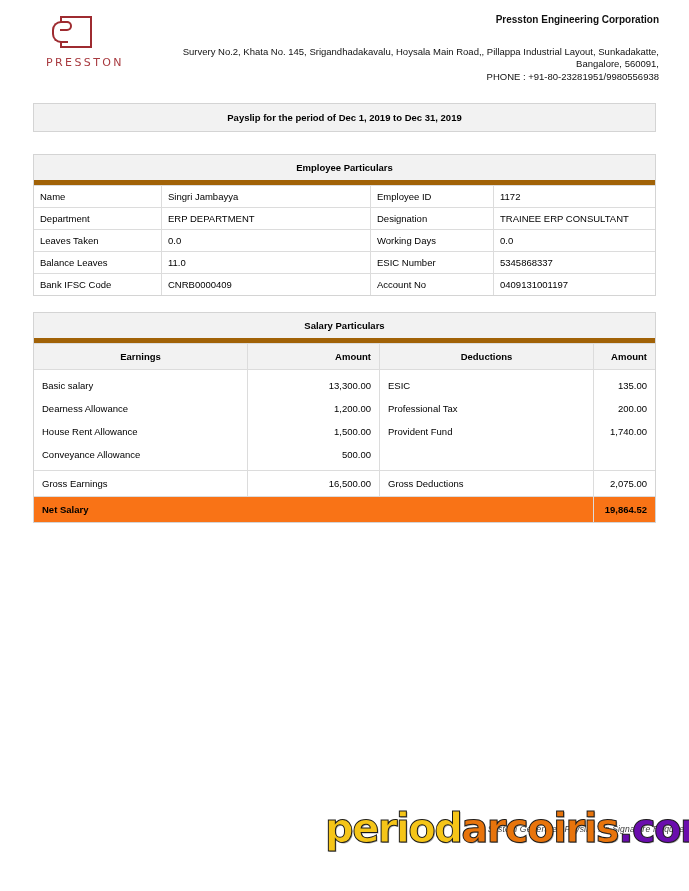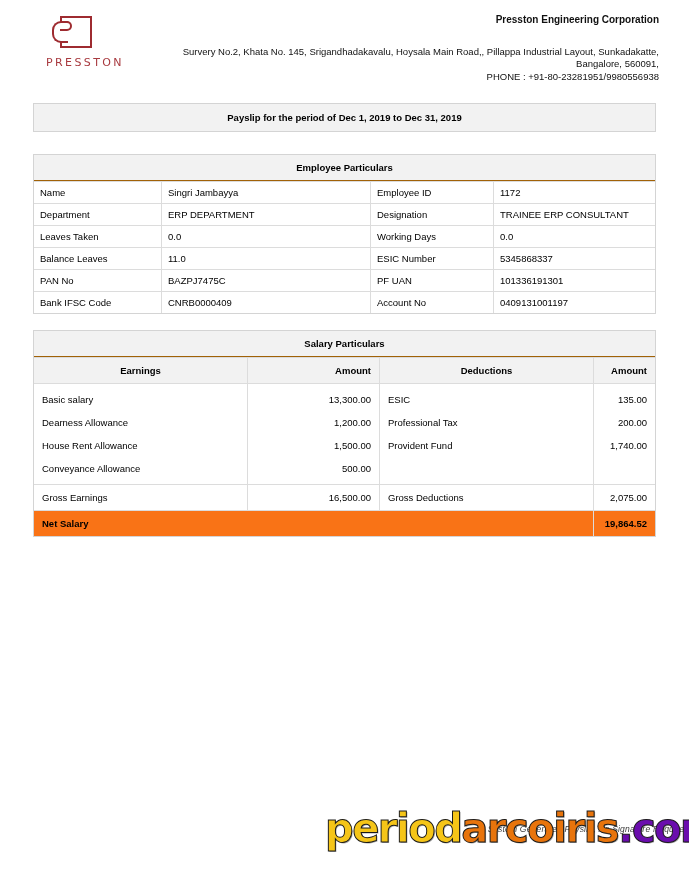--- a/index.html
+++ b/index.html
@@ -103,21 +103,21 @@
     margin: 0 33px;
     border: 1px solid #d4d4d4;
     box-sizing: border-box;
   }
   .band-title {
     background: #f2f2f2;
     text-align: center;
     font-weight: bold;
     font-size: 9.5px;
     padding: 7px 0;
-    border-bottom: 1px solid #a16207;
+    border-bottom: 5px solid #a16207;
   }
   .period-band {
     margin: 20px 33px 0 33px;
     border: 1px solid #d4d4d4;
     background: #f2f2f2;
     text-align: center;
     font-weight: bold;
     font-size: 9.5px;
     padding: 8px 0;
     box-sizing: border-box;
@@ -279,26 +279,20 @@
           <td class="k2">Working Days</td>
           <td class="v2">0.0</td>
         </tr>
         <tr>
           <td class="k1">Balance Leaves</td>
           <td class="v1">11.0</td>
           <td class="k2">ESIC Number</td>
           <td class="v2">5345868337</td>
         </tr>
         <tr>
-          <td class="k1">PAN No</td>
-          <td class="v1">BAZPJ7475C</td>
-          <td class="k2">PF UAN</td>
-          <td class="v2">101336191301</td>
-        </tr>
-        <tr>
           <td class="k1">Bank IFSC Code</td>
           <td class="v1">CNRB0000409</td>
           <td class="k2">Account No</td>
           <td class="v2">0409131001197</td>
         </tr>
       </tbody>
     </table>
   </div>
 
   <div class="band sal-wrap">

